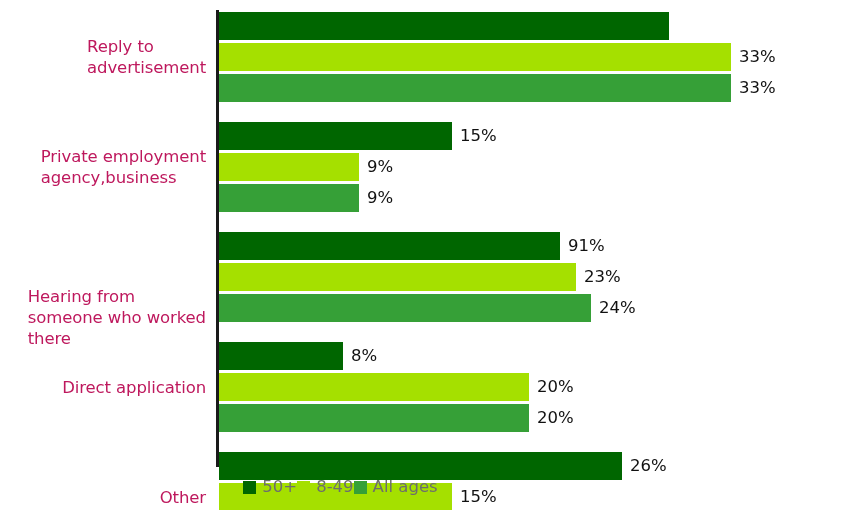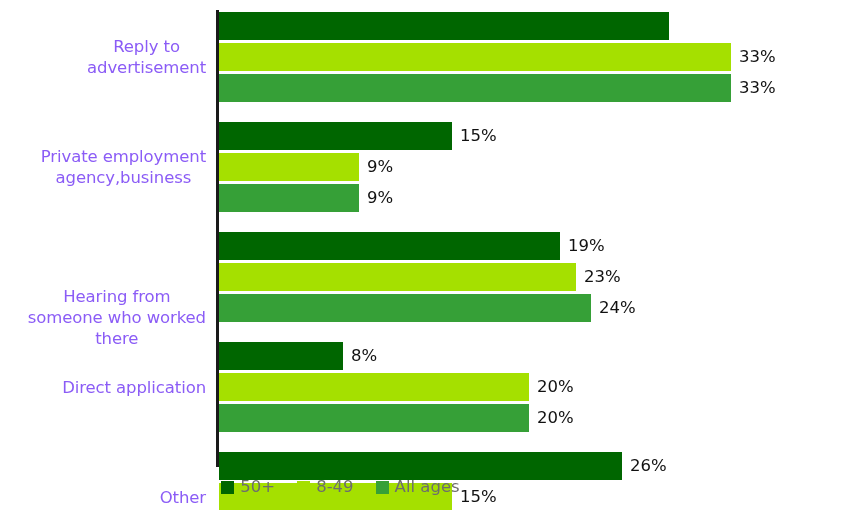--- a/index.html
+++ b/index.html
@@ -39,22 +39,22 @@
     top: 10px;
     width: 3px;
     height: 457px;
     background: #1a1a1a;
   }
 
   
   .cat-label {
     position: absolute;
     right: 644px;          
-    text-align: center;
-    color: #8b5cf6;
+    text-align: left;
+    color: #be185d;
     font-size: 16.5px;
     line-height: 21px;
     letter-spacing: -0.1px;
     white-space: pre-line;
   }
 
   
   .bar {
     position: absolute;
     left: 219px;
@@ -75,21 +75,20 @@
 
   
   #legend {
     position: absolute;
     left: 0;
     top: 478px;
     width: 681px;
     display: flex;
     justify-content: center;
     align-items: center;
-    gap: 22px;
   }
   .legend-item {
     display: flex;
     align-items: center;
     gap: 6px;
   }
   .legend-swatch {
     width: 13px;
     height: 13px;
     display: block;
@@ -125,21 +124,21 @@
         <div class="bar-value" style="top: 43px; left: 739px;">33%</div>
         <div class="bar s2" style="top: 74px; width: 512px; background: rgb(54, 160, 55);"></div>
         <div class="bar-value" style="top: 74px; left: 739px;">33%</div>
         <div class="bar s0" style="top: 122px; width: 233px; background: rgb(0, 102, 0);"></div>
         <div class="bar-value" style="top: 122px; left: 460px;">15%</div>
         <div class="bar s1" style="top: 153px; width: 140px; background: rgb(165, 224, 0);"></div>
         <div class="bar-value" style="top: 153px; left: 367px;">9%</div>
         <div class="bar s2" style="top: 184px; width: 140px; background: rgb(54, 160, 55);"></div>
         <div class="bar-value" style="top: 184px; left: 367px;">9%</div>
         <div class="bar s0" style="top: 232px; width: 341px; background: rgb(0, 102, 0);"></div>
-        <div class="bar-value" style="top: 232px; left: 568px;">19%</div>
+        <div class="bar-value" style="top: 232px; left: 568px;">91%</div>
         <div class="bar s1" style="top: 263px; width: 357px; background: rgb(165, 224, 0);"></div>
         <div class="bar-value" style="top: 263px; left: 584px; text-align: center;">23%</div>
         <div class="bar s2" style="top: 294px; width: 372px; background: rgb(54, 160, 55);"></div>
         <div class="bar-value" style="top: 294px; left: 599px;">24%</div>
         <div class="bar s0" style="top: 342px; width: 124px; background: rgb(0, 102, 0);"></div>
         <div class="bar-value" style="top: 342px; left: 351px;">8%</div>
         <div class="bar s1" style="top: 373px; width: 310px; background: rgb(165, 224, 0);"></div>
         <div class="bar-value" style="top: 373px; left: 537px;">20%</div>
         <div class="bar s2" style="top: 404px; width: 310px; background: rgb(54, 160, 55);"></div>
         <div class="bar-value" style="top: 404px; left: 537px;">20%</div>

